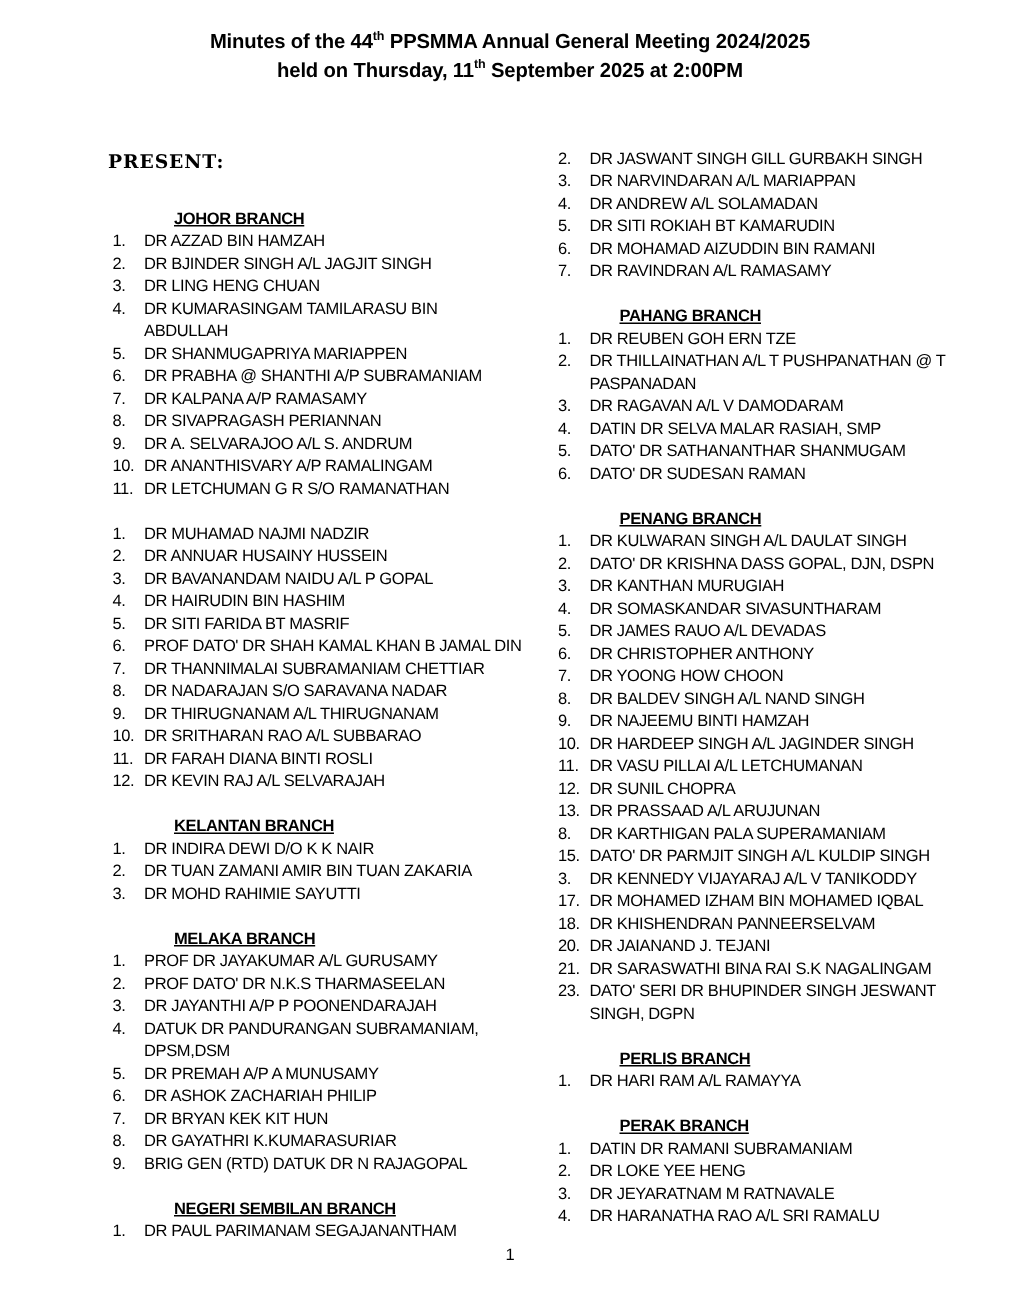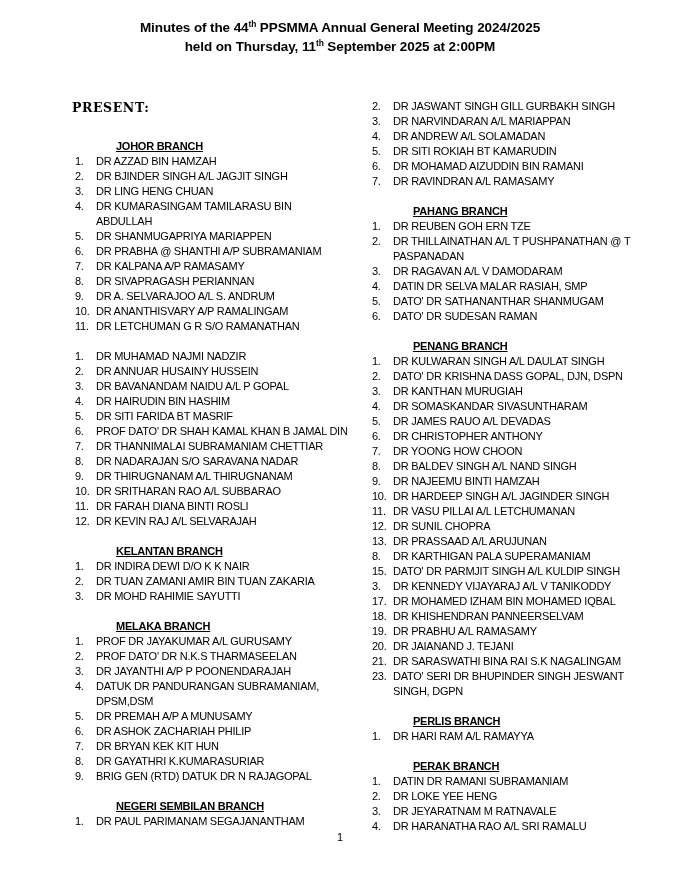--- a/index.html
+++ b/index.html
@@ -376,24 +376,20 @@
           </div>
           <div class="attendee-row">
             <span class="attendee-num">17.</span>
             <span class="attendee-name">DR MOHAMED IZHAM BIN MOHAMED IQBAL</span>
           </div>
           <div class="attendee-row">
             <span class="attendee-num">18.</span>
             <span class="attendee-name">DR KHISHENDRAN PANNEERSELVAM</span>
           </div>
           <div class="attendee-row">
-            <span class="attendee-num">19.</span>
-            <span class="attendee-name">DR PRABHU A/L RAMASAMY</span>
-          </div>
-          <div class="attendee-row">
             <span class="attendee-num">20.</span>
             <span class="attendee-name">DR JAIANAND J. TEJANI</span>
           </div>
           <div class="attendee-row">
             <span class="attendee-num">21.</span>
             <span class="attendee-name">DR SARASWATHI BINA RAI S.K NAGALINGAM</span>
           </div>
           <div class="attendee-row">
             <span class="attendee-num">23.</span>
             <span class="attendee-name">DATO' SERI DR BHUPINDER SINGH JESWANT

